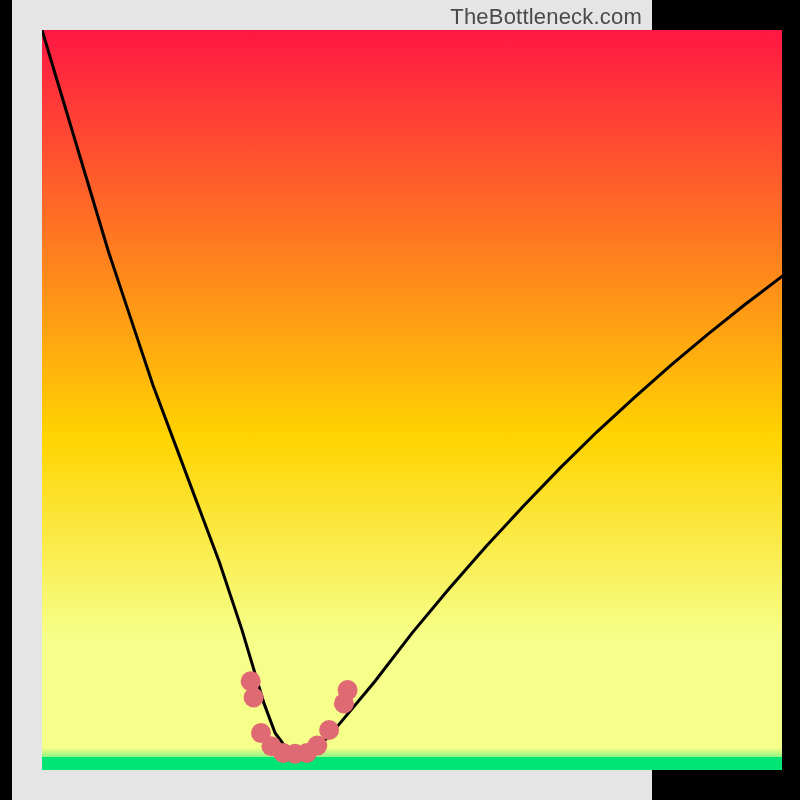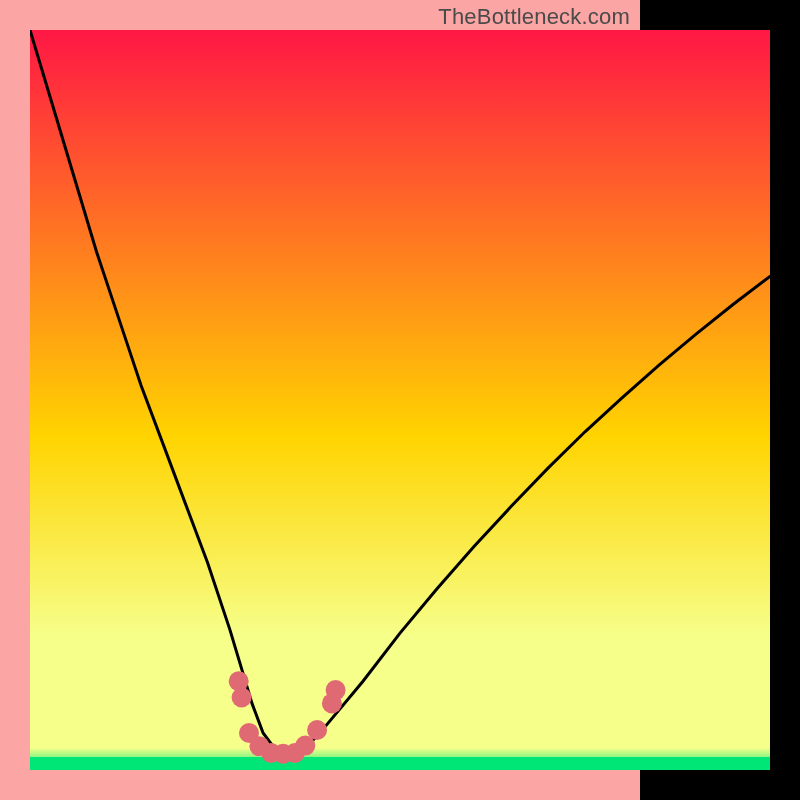--- a/index.html
+++ b/index.html
@@ -1,16 +1,16 @@
 <!DOCTYPE html>
 <html><head>
 <meta charset="utf-8">
 <style>
   html,body{margin:0;padding:0;width:800px;height:800px;background:#000;overflow:hidden;font-family:Arial,Helvetica,sans-serif}
-  .stage{position:absolute;left:0;top:0;width:640px;height:800px;background:#fca5a5}
+  .stage{position:absolute;left:12px;top:0;width:640px;height:800px;background:#e5e5e5}
   .plot{position:absolute;left:30px;top:30px;width:740px;height:740px}
   .watermark{position:absolute;right:10px;top:4px;color:#4a4a4a;font-size:22px;letter-spacing:.2px}
   svg{display:block}
 </style>
 </head>
 <body>
 
 <div class="stage">
   <div class="watermark">TheBottleneck.com</div>
   <div class="plot">

